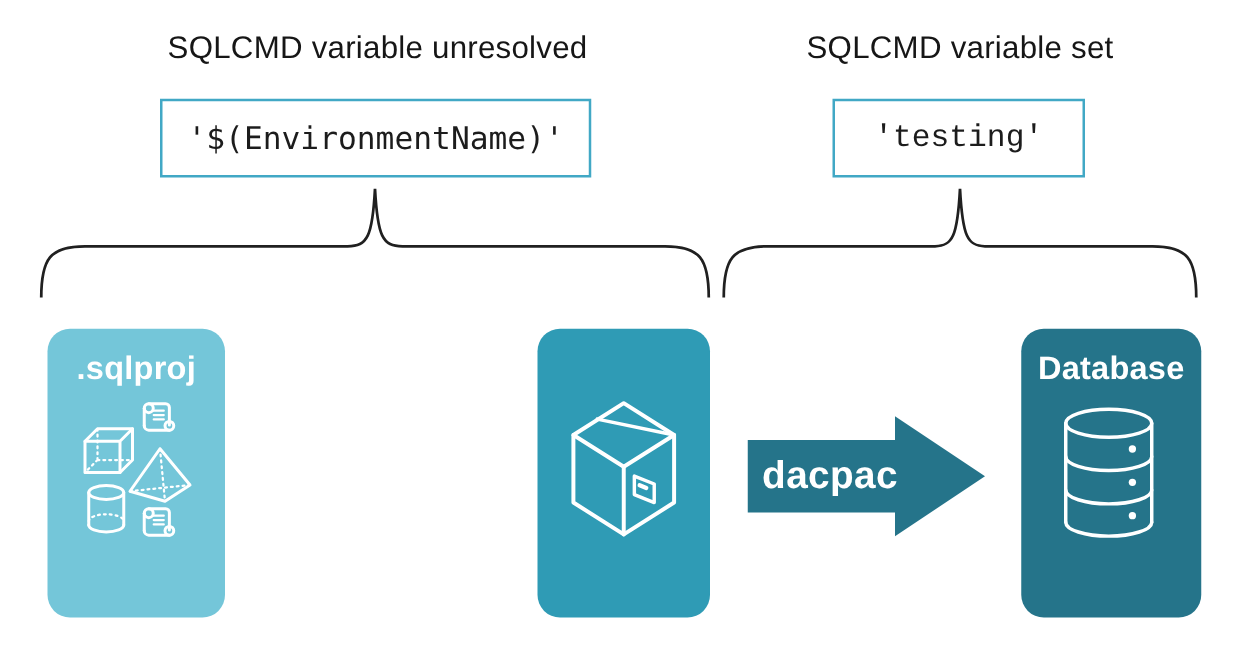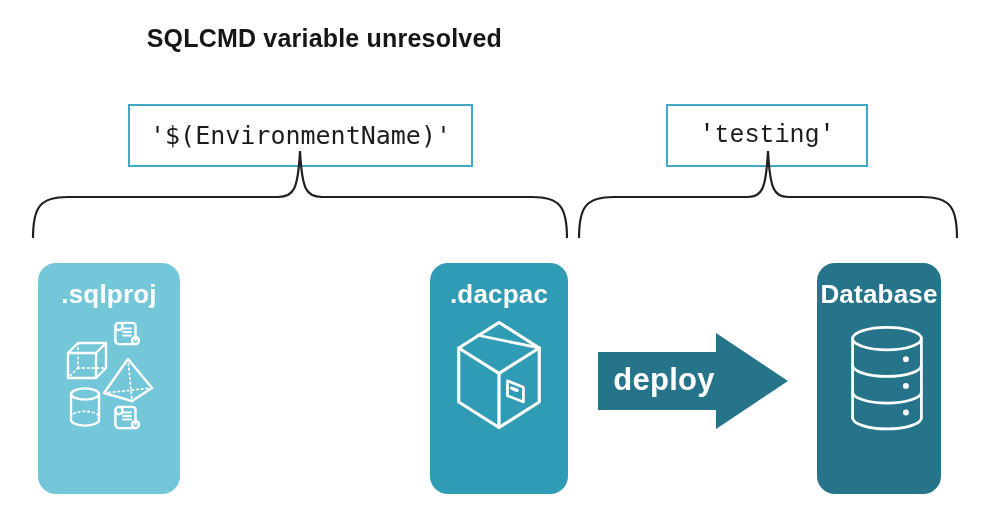--- a/index.html
+++ b/index.html
@@ -1,64 +1,65 @@
 <!DOCTYPE html>
 <html><head>
 <meta charset="utf-8">
 <style>
   html,body{margin:0;padding:0;background:#ffffff;}
   .stage{
     position:relative;width:1000px;height:522px;background:#ffffff;overflow:hidden;
     font-family:"Liberation Sans", sans-serif;
   }
   .heading{
-    position:absolute;top:24px;width:400px;text-align:right;
-    font-size:25px;font-weight:700;color:#161616;letter-spacing:.2px;
+    position:absolute;top:24px;width:400px;text-align:center;
+    font-size:25px;font-weight:400;color:#161616;letter-spacing:.2px;
   }
   .heading.left{left:102px;}
   .heading.right{left:568px;}
   .codebox{
     position:absolute;top:79px;height:59px;border:2px solid #41A8C5;background:#ffffff;
     display:flex;align-items:center;justify-content:center;
     font-family:"DejaVu Sans Mono","Liberation Mono",monospace;
-    font-size:25px;color:#1c1c1c;white-space:pre;margin-top:25px;
+    font-size:25px;color:#1c1c1c;white-space:pre;
   }
   .codebox.left{left:128px;width:341px;}
   .codebox.right{left:666px;width:198px;font-family:Liberation Mono, monospace;}
   .brace{position:absolute;top:145px;height:96px;}
   .brace.left{left:30px;width:540px;}
   .brace.right{left:576px;width:387px;}
   .node{
     position:absolute;top:263px;height:231px;border-radius:18px;
   }
   .node-label{
     position:absolute;top:16px;left:0;width:100%;text-align:center;
     color:#ffffff;font-size:26px;font-weight:700;letter-spacing:.2px;
   }
   .node.sqlproj{left:38px;width:142px;background:#74C6D9;}
   .node.dacpac{left:430px;width:138px;background:#2F9BB5;}
-  .node.database{left:817px;width:124px;background:#25748A;}
+  .node.database{left:817px;width:144px;background:#25748A;}
   .node-icon{position:absolute;}
   .arrow{position:absolute;top:325px;height:107px;}
   .arrow.build{left:208px;width:192px;}
   .arrow.deploy{left:598px;width:190px;}
   .arrow-label{
     position:absolute;color:#ffffff;font-weight:700;font-size:31px;
     text-align:center;letter-spacing:.3px;
   }
   .arrow.build .arrow-label{left:0;width:152px;top:36px;}
   .arrow.deploy .arrow-label{left:0;width:132px;top:37px;}
   svg{display:block;}
 </style>
 </head>
 <body>
 
 <div class="stage">
 
   <div class="heading left">SQLCMD variable unresolved</div>
+  <div class="heading right">SQLCMD variable set</div>
 
   <div class="codebox left">
     <span>'$(EnvironmentName)'</span>
   </div>
   <div class="codebox right">
     <span>'testing'</span>
   </div>
 
   <div class="brace left">
     <svg width="540" height="96" viewBox="0 0 540 96" fill="none">
@@ -111,38 +112,37 @@
           <path d="M1.4,19.5 a3.6,3.6 0 0 0 3.6,3.6 H21.5"></path>
           <circle cx="21.5" cy="19.6" r="3.5"></circle>
           <path d="M9,7.5 H17 M9,11 H17 M9,14.5 H17" stroke-width="1.8"></path>
         </g>
       </svg>
     </div>
   </div>
 
 
   <div class="node dacpac">
-    <div class="node-label">.dacpac</div>
     <div class="node-icon" style="left:16px;top:52px;">
       <svg width="106" height="120" viewBox="0 0 100 113" stroke="#ffffff" stroke-width="3" fill="none" stroke-linecap="round" stroke-linejoin="round">
         <path d="M50,7 L88,31 L50,55 L12,31 Z"></path>
         <path d="M12,31 V82 L50,106 V55"></path>
         <path d="M88,31 V82 L50,106"></path>
         <path d="M30,19 L88,31" stroke-width="2.6"></path>
         <path d="M58,62 L73,68 L73,82 L58,76 Z" stroke-width="2.6"></path>
         <path d="M62,69 l5,2" stroke-width="3.2"></path>
       </svg>
     </div>
   </div>
 
   <div class="arrow deploy">
     <svg width="190" height="107" viewBox="0 0 190 107">
       <polygon points="0,27 118,27 118,8 190,56 118,104 118,85 0,85" fill="#25748A"></polygon>
     </svg>
-    <div class="arrow-label">deploy</div>
+    <div class="arrow-label">dacpac</div>
   </div>
 
   <div class="node database">
     <div class="node-label">Database</div>
     <div class="node-icon" style="left:27px;top:60px;">
       <svg width="86" height="112" viewBox="0 0 100 130" stroke="#ffffff" stroke-width="3.2" fill="none" stroke-linecap="round">
         <ellipse cx="50" cy="18" rx="40" ry="13"></ellipse>
         <path d="M10,18 V110 M90,18 V110"></path>
         <path d="M10,110 A40,13 0 0 0 90,110"></path>
         <path d="M10,49 A40,13 0 0 0 90,49"></path>

